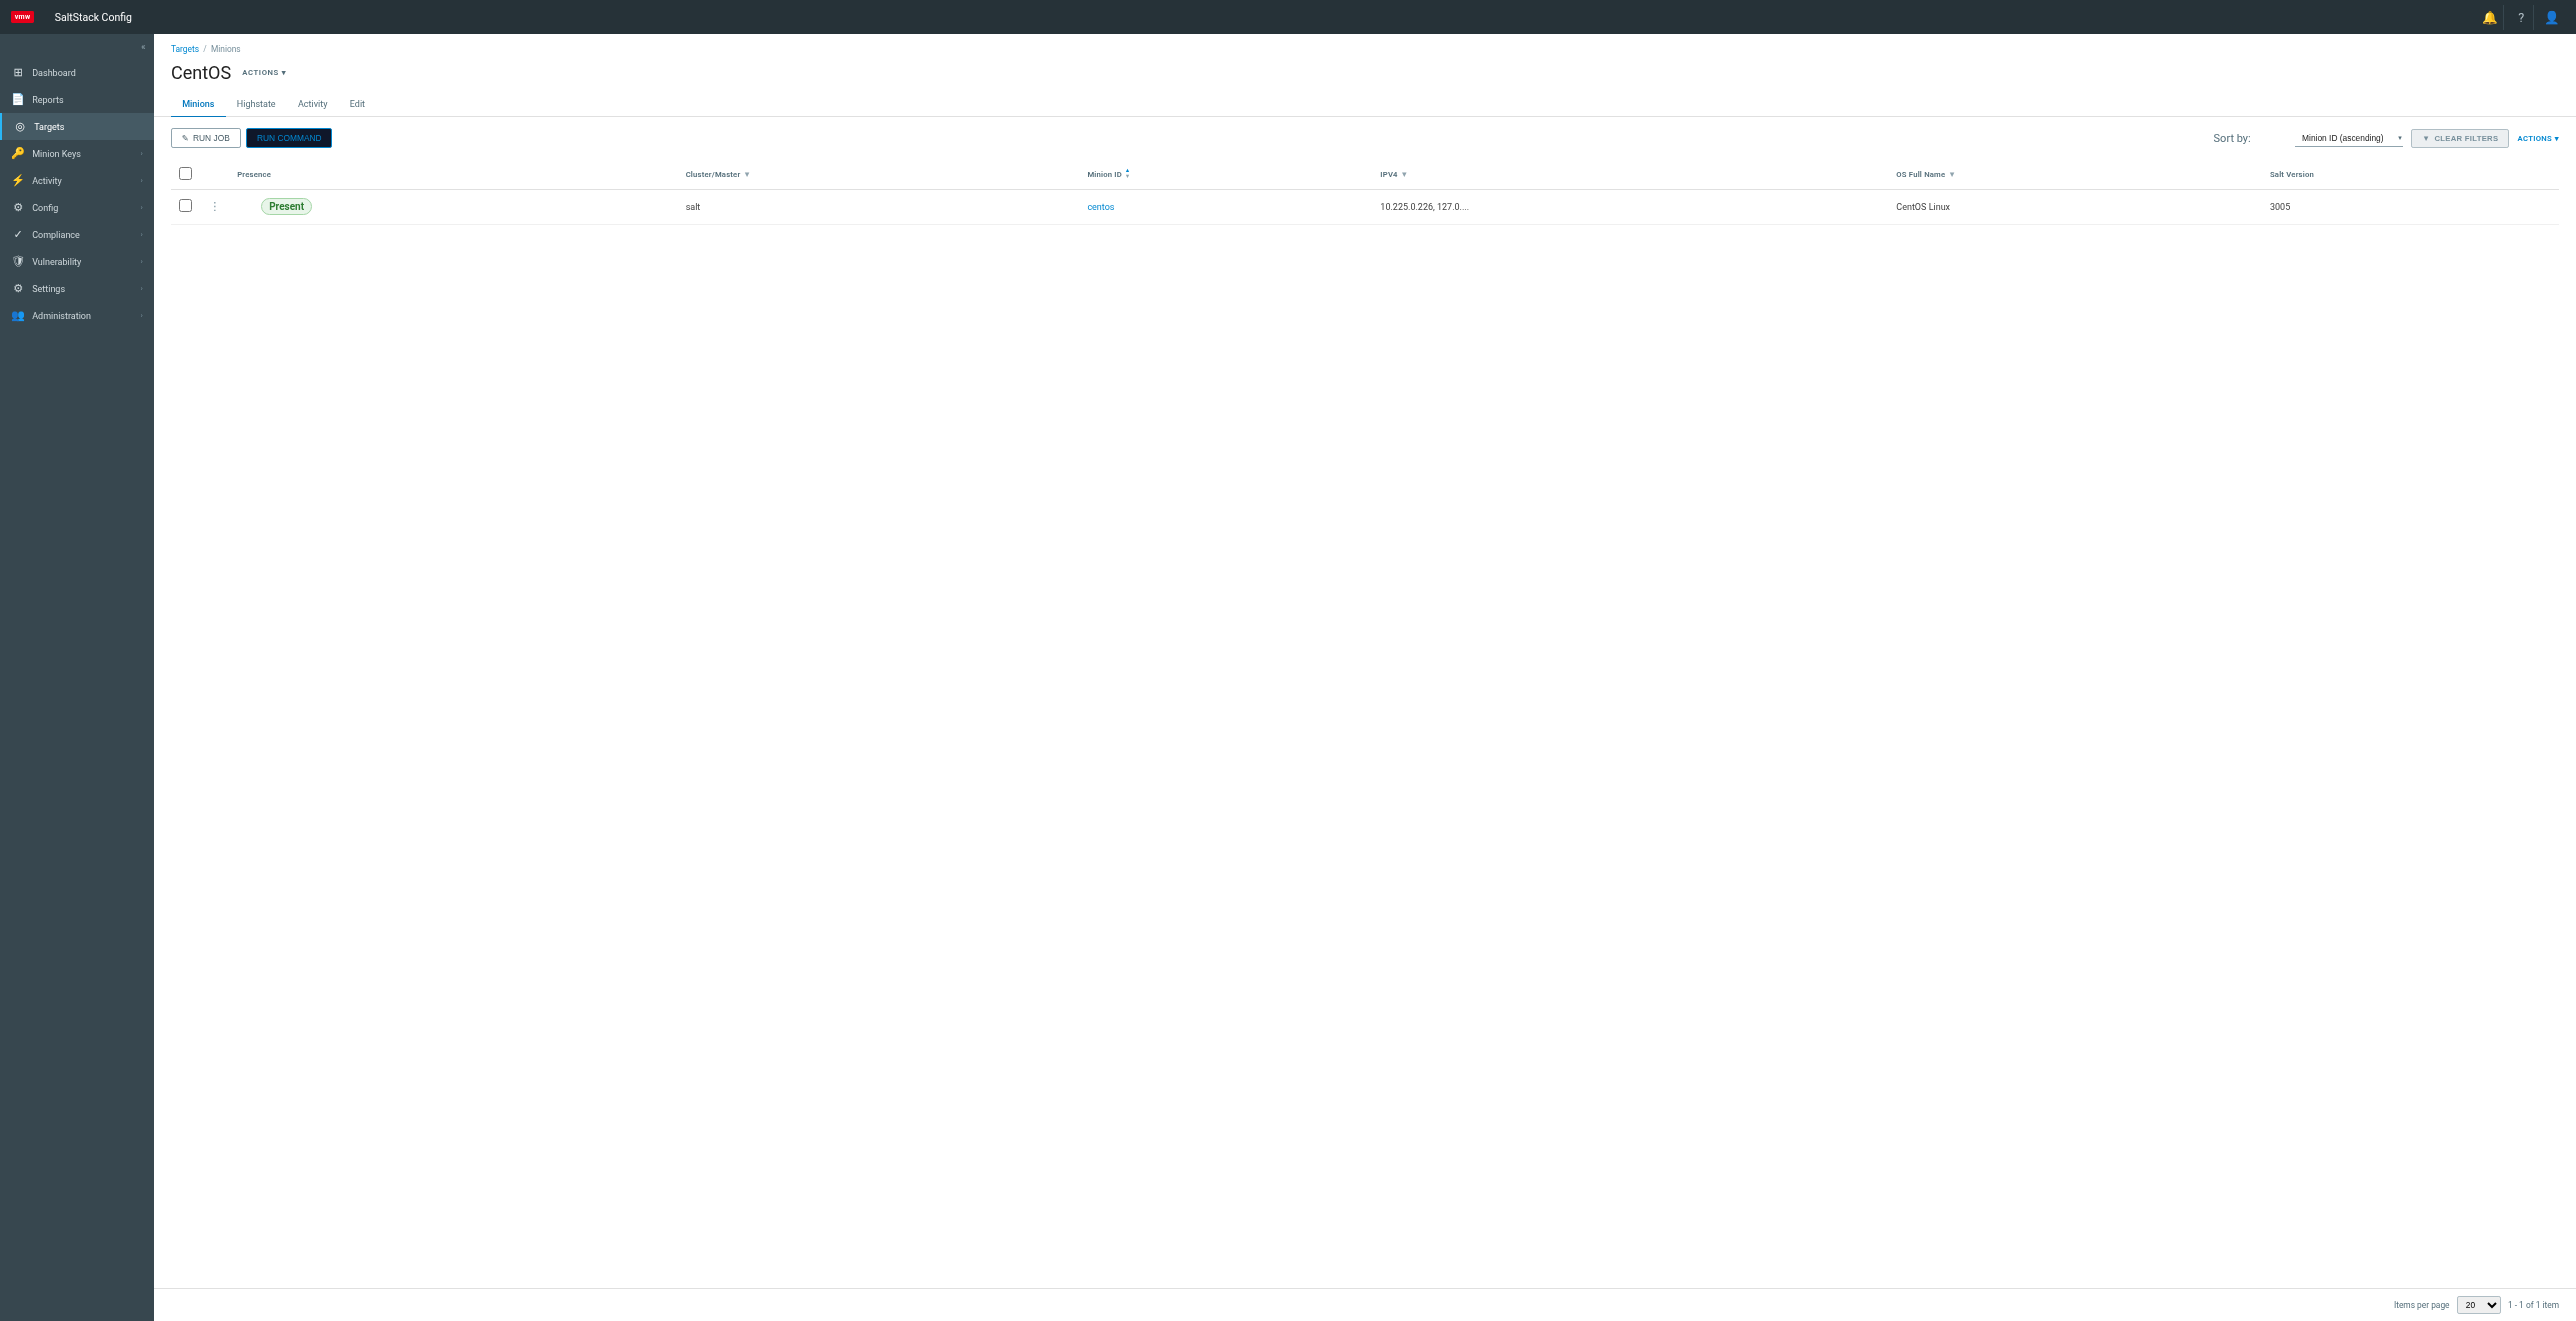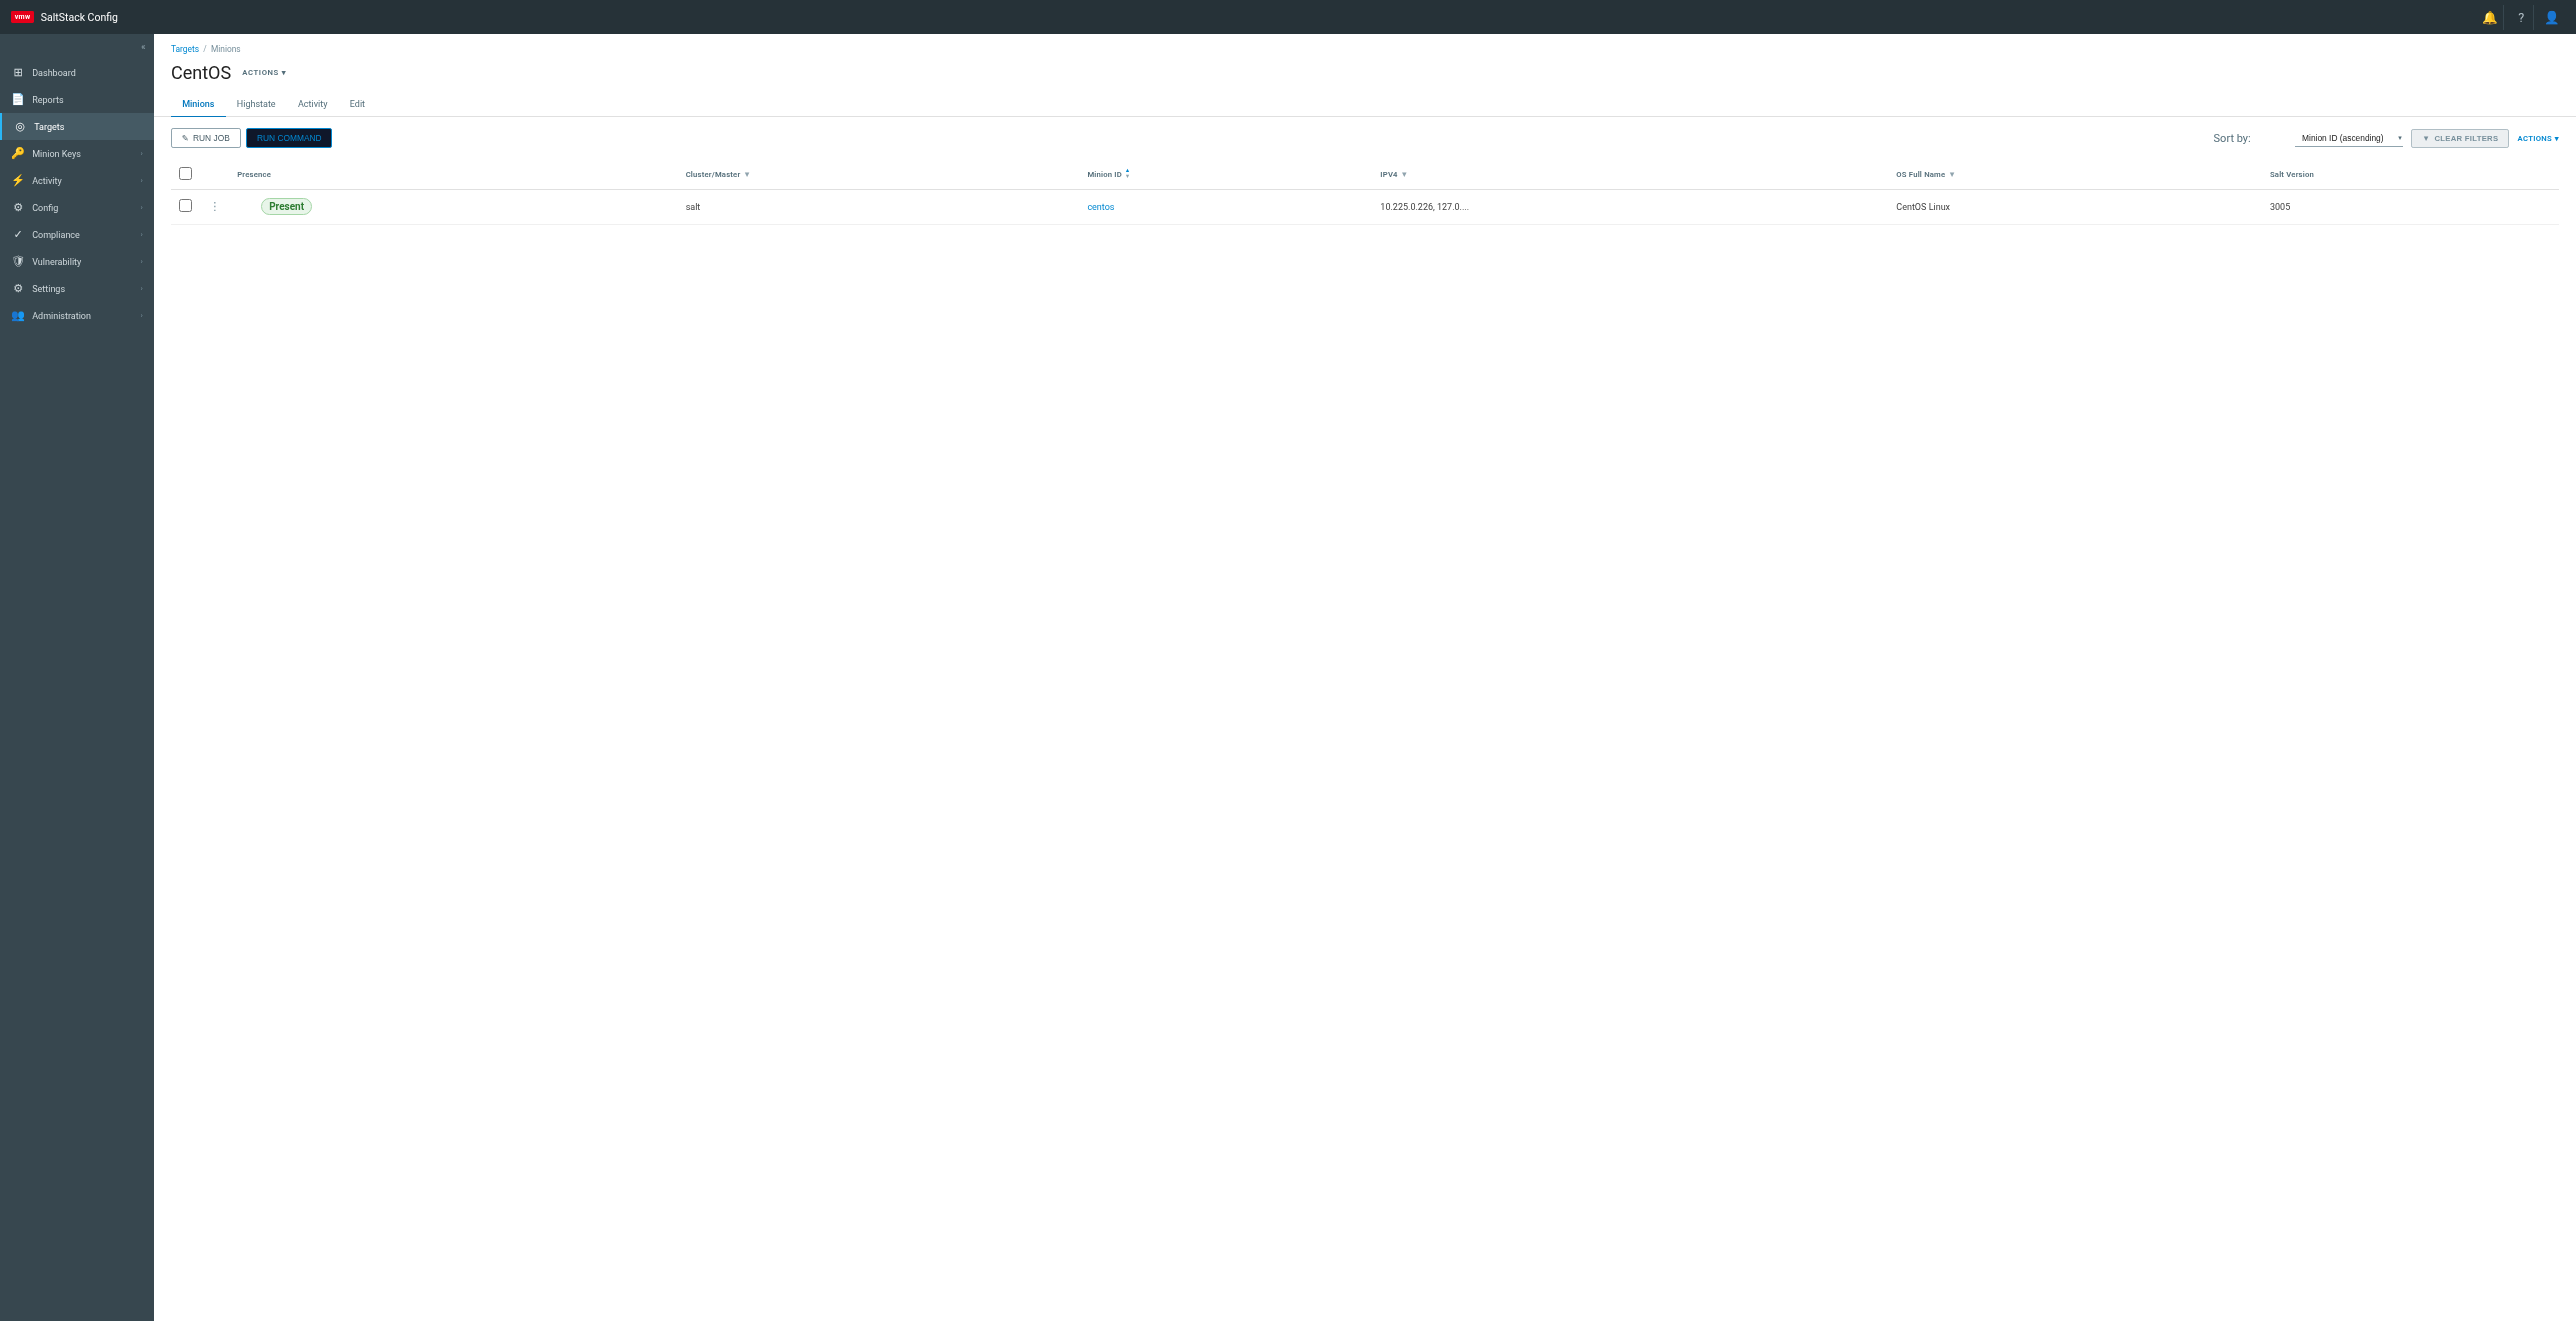--- a/index.html
+++ b/index.html
@@ -8,21 +8,21 @@
     
     .topnav {
       background: #263238;
       height: 34px;
       display: flex;
       align-items: center;
       padding: 0 11.2px;
       flex-shrink: 0;
       justify-content: space-between;
     }
-    .topnav-left { display: flex; align-items: center; gap: 7px; justify-content: space-between; }
+    .topnav-left { display: flex; align-items: center; gap: 21px; justify-content: space-between; }
     .vmw-logo {
       background: #e6001a;
       color: white;
       font-size: 7px;
       font-weight: bold;
       padding: 2.1px 3.5px;
       border-radius: 1.4px;
       letter-spacing: 0.3px;
     }
     .app-title { color: white; font-size: 10.5px; font-weight: 400; }
@@ -459,15 +459,25 @@
               <span>CentOS Linux</span>
             </td>
             <td>
               <span>3005</span>
             </td>
           </tr>
         </tbody>
       </table>
     </div>
 
+    <div class="table-footer">
+      <span class="items-per-page-label">Items per page</span>
+      <select class="items-per-page-select">
+        <option>10</option>
+        <option selected="">20</option>
+        <option>50</option>
+        <option>100</option>
+      </select>
+      <span class="pagination-info">1 - 1 of 1 item</span>
+    </div>
   </main>
 </div>
 
 
 </body></html>

